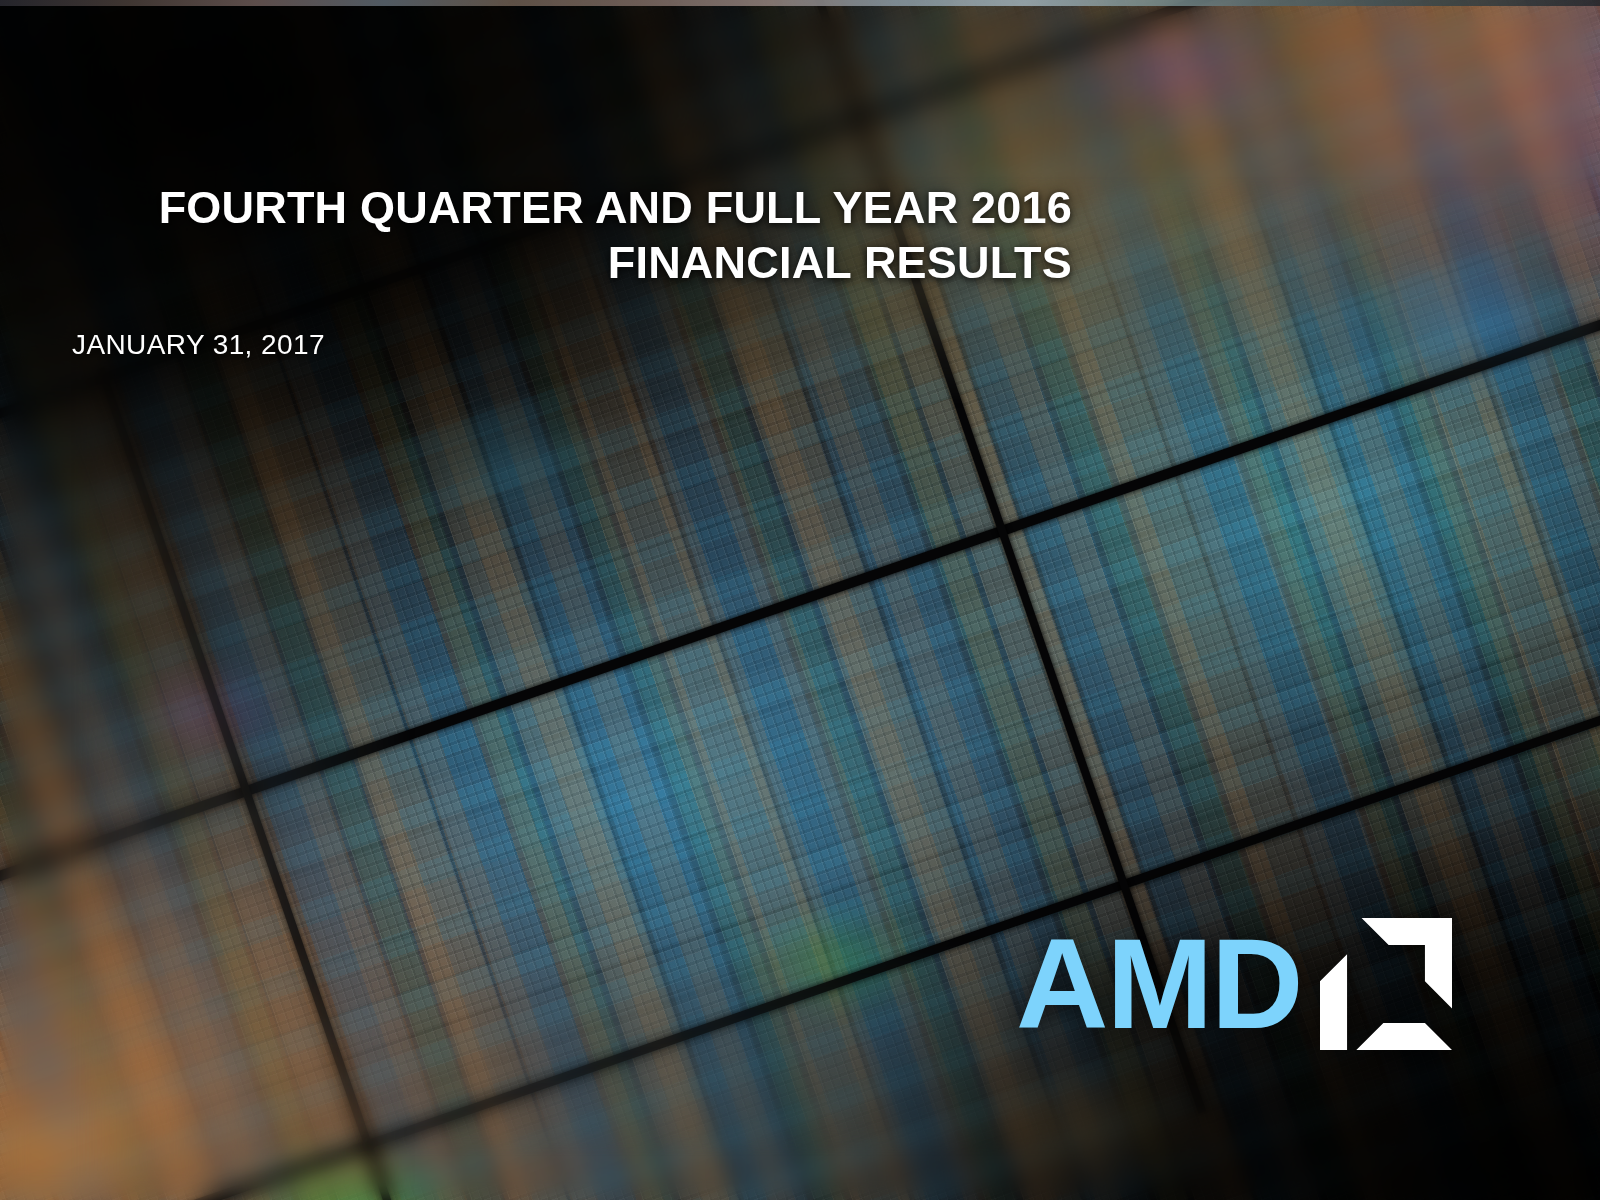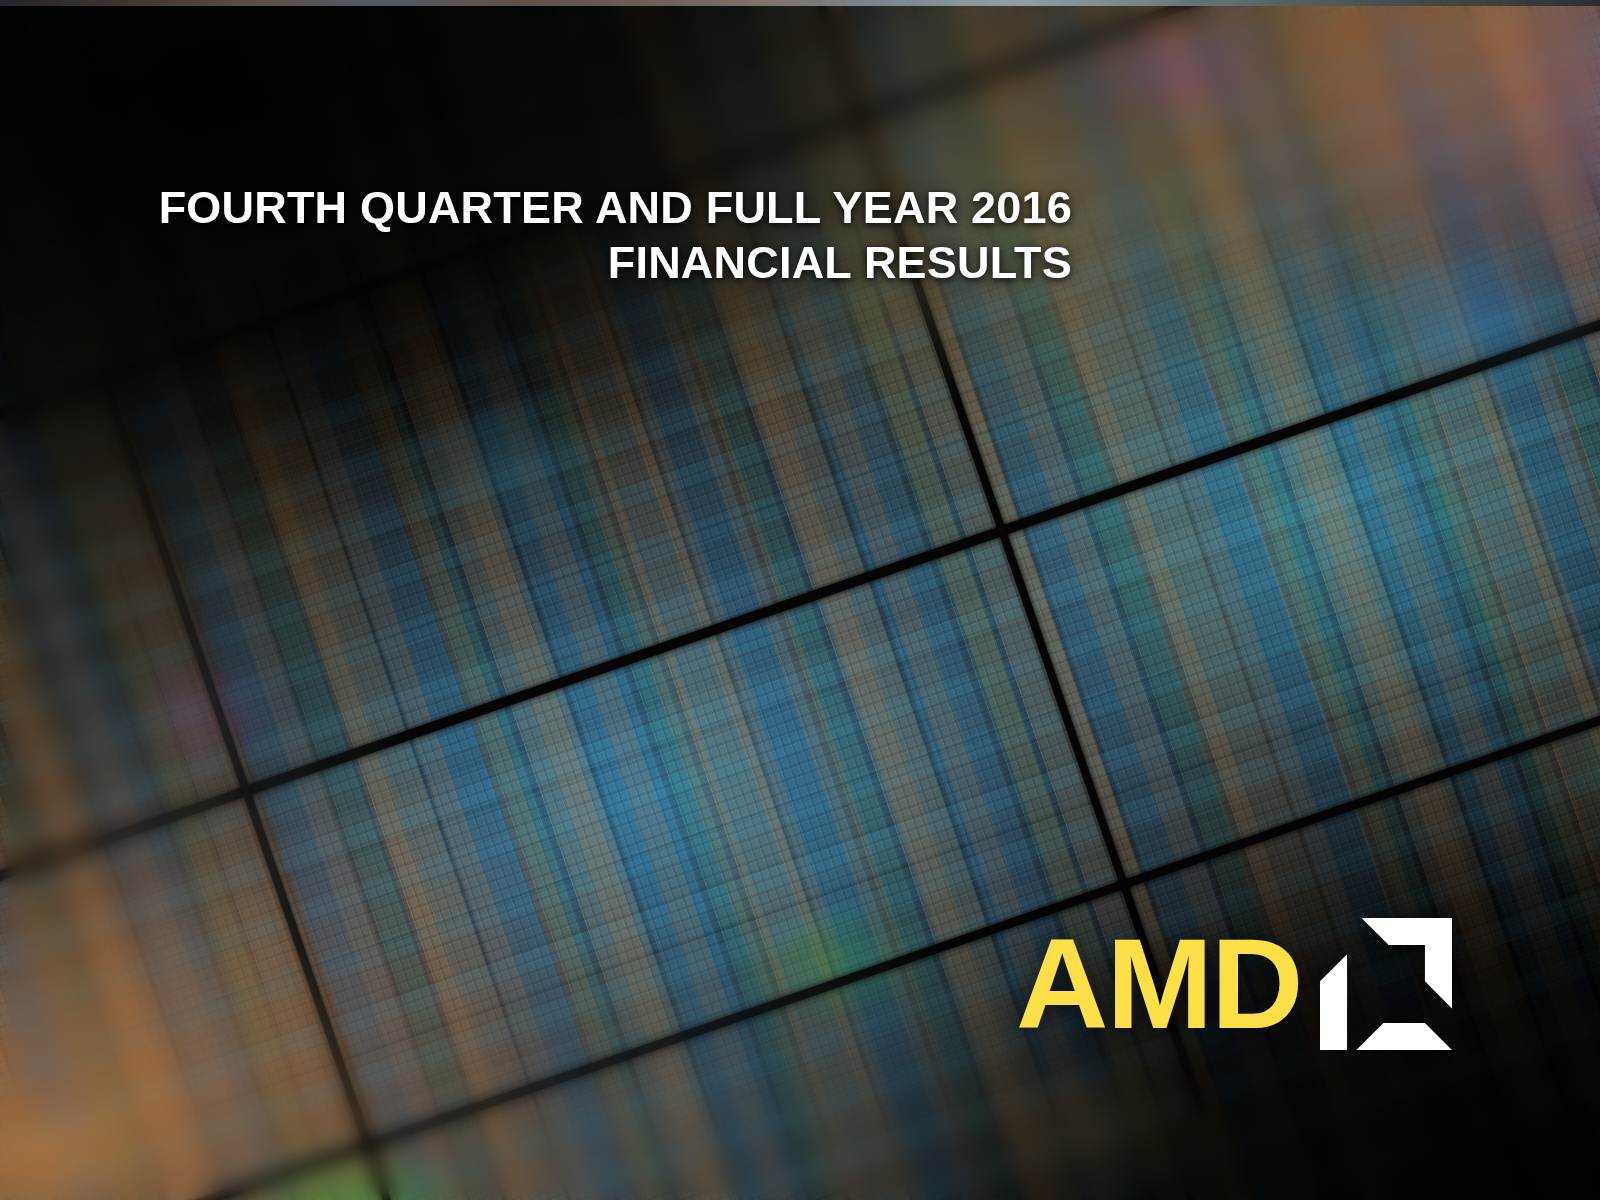--- a/index.html
+++ b/index.html
@@ -203,21 +203,21 @@
   .amd-logo {
     position: absolute;
     left: 1016px;
     top: 918px;
     display: flex;
     align-items: center;
     gap: 18px;
     filter: drop-shadow(0 3px 14px rgba(0,0,0,0.75));
   }
   .amd-wordmark {
-    color: #fde047;
+    color: #7dd3fc;
     font-size: 128px;
     font-weight: bold;
     letter-spacing: -2px;
     line-height: 0.98;
     font-family: "Liberation Sans", sans-serif;
   }
   .amd-arrow {
     width: 132px;
     height: 132px;
     display: block;
@@ -244,20 +244,21 @@
     <div class="bg-dof-bottom"></div>
     <div class="bg-dof-left"></div>
 
     <div class="vignette"></div>
     <div class="top-edge"></div>
   </div>
 
   <div class="title-block">
     <h1 class="slide-title">FOURTH QUARTER AND FULL YEAR 2016
 FINANCIAL RESULTS</h1>
+    <p class="slide-subtitle">JANUARY 31, 2017</p>
   </div>
 
   <div class="amd-logo">
     <span class="amd-wordmark">AMD</span>
     <svg class="amd-arrow" viewBox="0 0 100 100" aria-hidden="true">
 
       <path fill="#ffffff" d="M100 0 H31.5 L52 20.5 H79.5 V48 L100 68.5 Z
                M79.5 79.5 H48 L27.5 100 H100 Z
                M20.5 27.5 L0 48 V100 H20.5 Z"></path>
     </svg>

